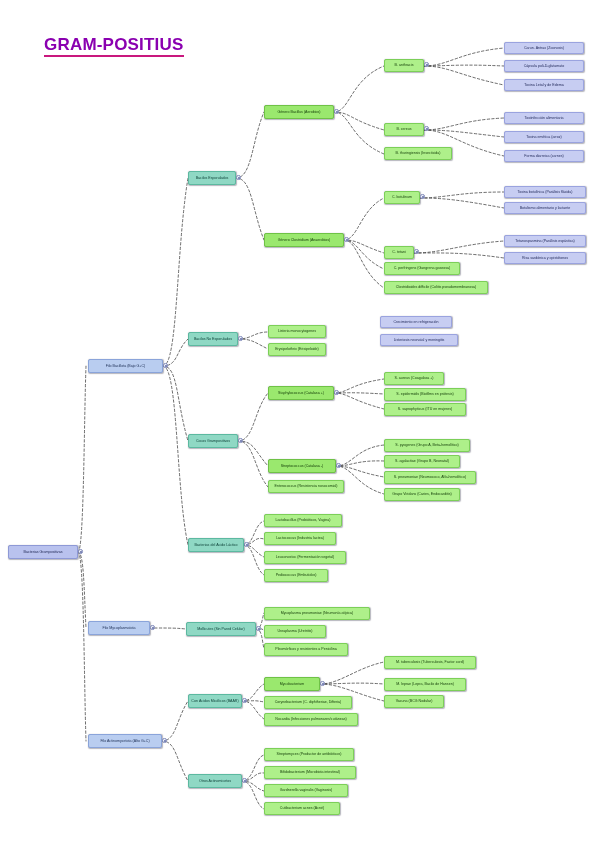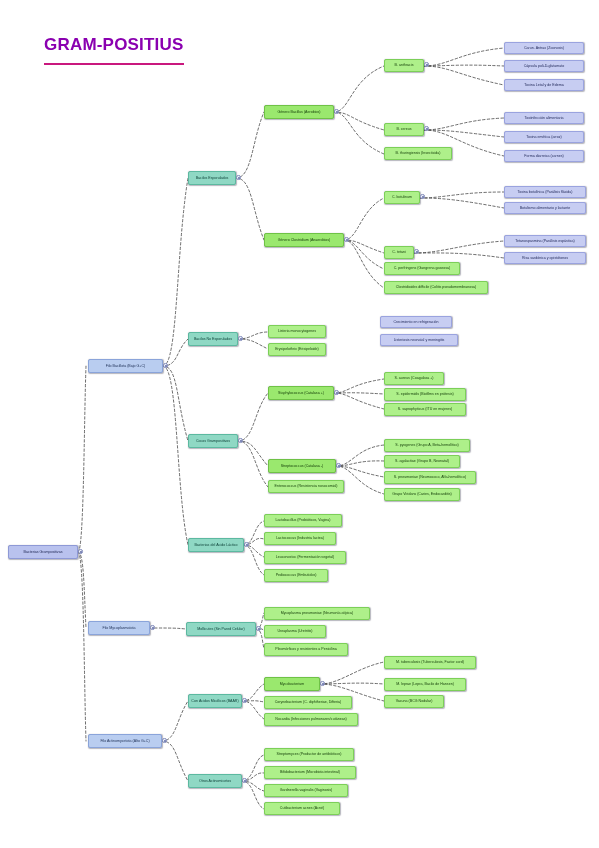--- a/index.html
+++ b/index.html
@@ -4,21 +4,21 @@
 <style>
   html,body{margin:0;padding:0;background:#ffffff;}
   body{width:599px;height:848px;position:relative;overflow:hidden;
        font-family:"Liberation Sans","DejaVu Sans",sans-serif;}
 
   #canvas{position:absolute;left:0;top:0;width:599px;height:848px;}
   svg#edges{position:absolute;left:0;top:0;width:599px;height:848px;pointer-events:none;}
 
   .title{position:absolute;left:44px;top:36px;font-size:17px;font-weight:bold;
          color:#8a00b0;letter-spacing:.2px;border-bottom:2.5px solid #c9187e;
-         padding-bottom:9px;line-height:1.05;white-space:nowrap;}
+         padding-bottom:1px;line-height:1.05;white-space:nowrap;}
 
   .node{position:absolute;box-sizing:border-box;display:flex;align-items:center;
         justify-content:center;text-align:center;border-radius:2px;
         font-size:3.6px;line-height:1.15;padding:1px 2px;white-space:nowrap;
         box-shadow:0.6px 0.6px 1.1px rgba(70,70,90,.40);}
 
   
   .lvl-root{background:#b9c2ee;border:0.7px solid #8e99d6;color:#1d2550;}
   .lvl-phylum{background:#b9cdf0;border:0.7px solid #8aa4da;color:#1d2f55;}
   

